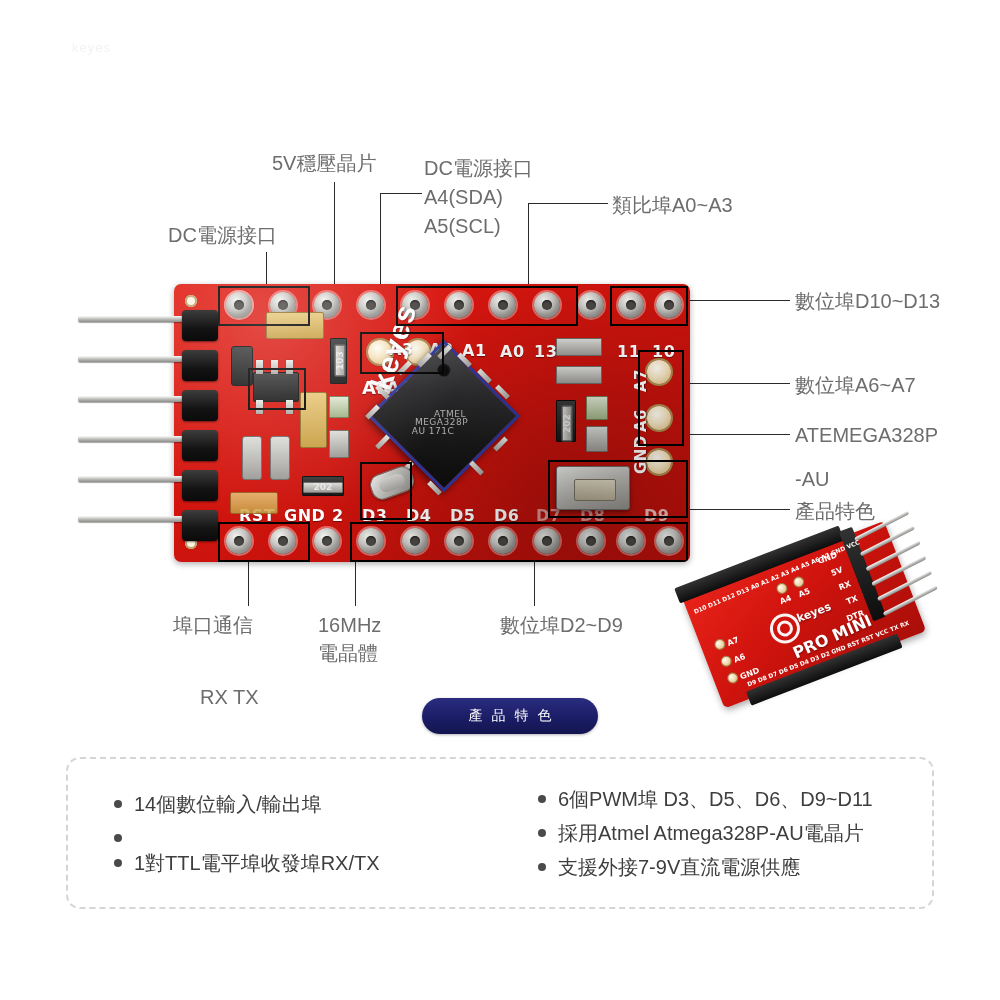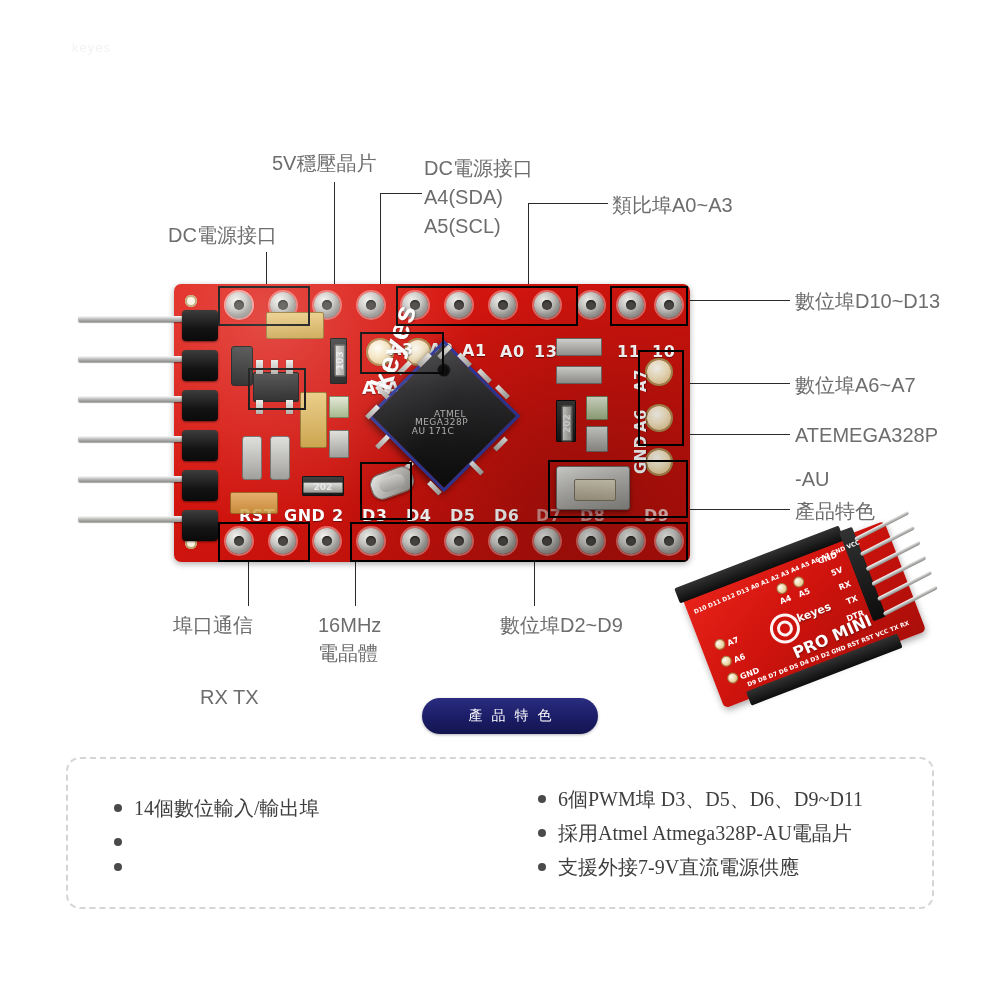--- a/index.html
+++ b/index.html
@@ -187,21 +187,21 @@
     text-indent:9px;
     box-shadow:0 1px 3px rgba(0,0,0,.3);
   }
 
   
   #features{
     position:absolute;left:66px;top:757px;width:868px;height:152px;
     border:2px dashed #d5d5d5;border-radius:14px;
     display:flex;align-items:center;
   }
-  .fcol{flex:1;padding-left:46px;font-family:Liberation Serif, serif;}
+  .fcol{flex:1;padding-left:46px;}
   .fcol.right{padding-left:30px;}
   .fitem{
     display:flex;align-items:flex-start;gap:12px;
     font-size:20px;color:#3e3e3e;line-height:26px;margin:8px 0;
     white-space:nowrap;
   }
   .dot{width:8px;height:8px;border-radius:50%;background:#4a4a4a;flex:0 0 8px;margin-top:9px;}
 </style>
 </head>
 <body>
@@ -453,20 +453,21 @@
     <div class="fcol">
       <div class="fitem">
         <span class="dot"></span>
         <span>14個數位輸入/輸出埠</span>
       </div>
       <div class="fitem">
         <span class="dot"></span>
       </div>
       <div class="fitem">
         <span class="dot"></span>
+        <span>1對TTL電平埠收發埠RX/TX</span>
       </div>
     </div>
     <div class="fcol right">
       <div class="fitem">
         <span class="dot"></span>
         <span>6個PWM埠 D3、D5、D6、D9~D11</span>
       </div>
       <div class="fitem">
         <span class="dot"></span>
         <span>採用Atmel Atmega328P-AU電晶片</span>

